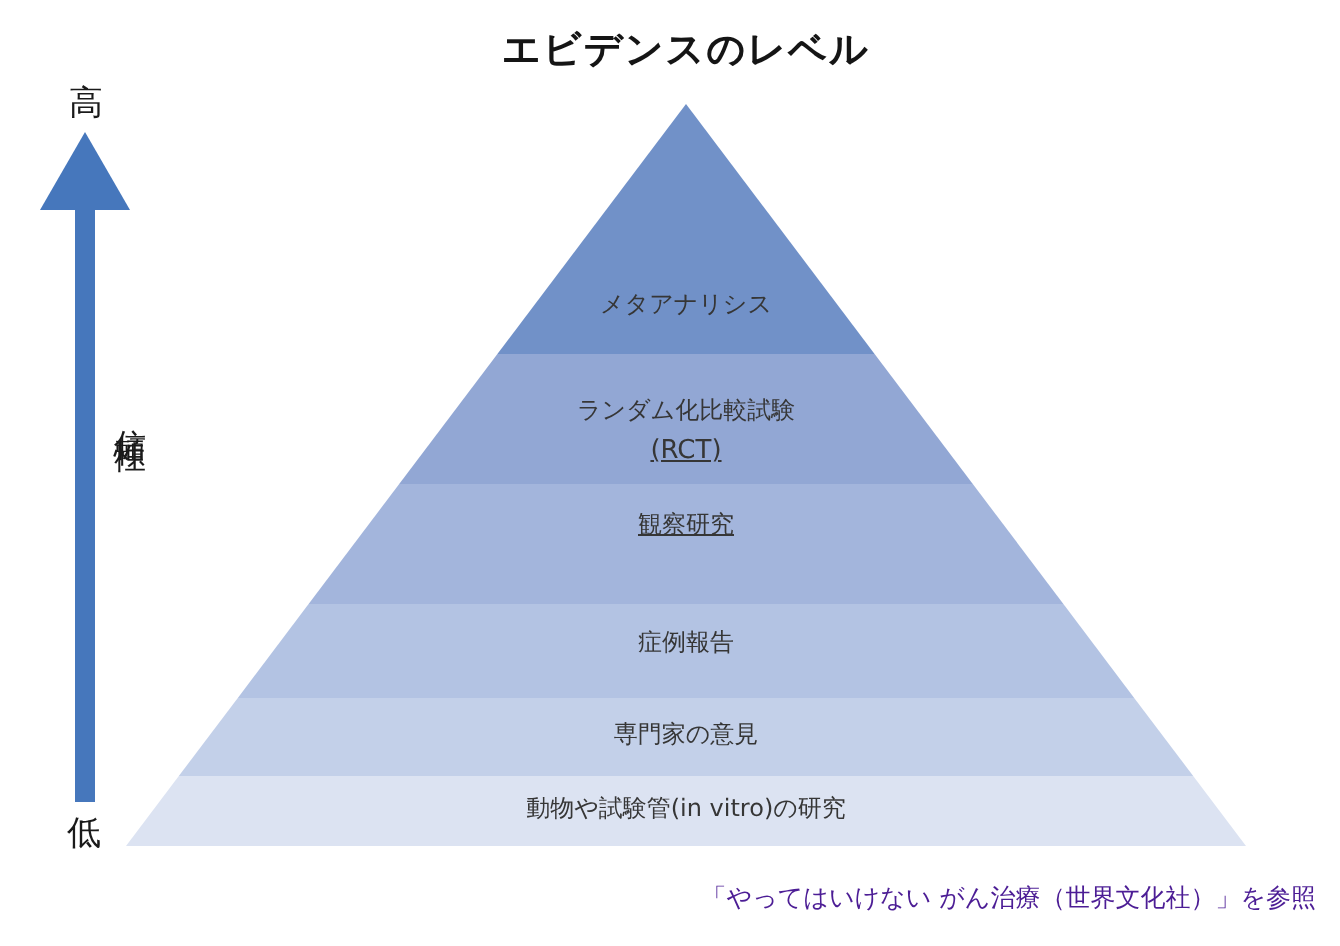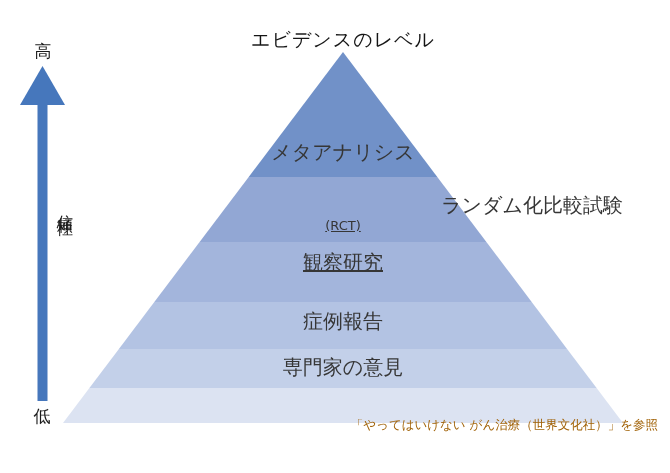--- a/index.html
+++ b/index.html
@@ -6,50 +6,49 @@
   .canvas{
     position:relative;
     width:670px;height:473px;
     background:#ffffff;
     overflow:hidden;
     font-family:"DejaVu Sans","Liberation Sans",sans-serif;
   }
   .title{
     position:absolute;left:63px;top:12px;width:560px;
     text-align:center;
-    font-size:19px;font-weight:normal;color:#151515;
+    font-size:19px;font-weight:bold;color:#151515;
     letter-spacing:1px;
-    margin-top:15px;
   }
   .layer-svg{position:absolute;left:0;top:0;width:670px;height:473px;}
   .axis-label{
     position:absolute;
     font-family:"DejaVu Serif","Liberation Serif",serif;
     color:#1a1a1a;text-align:center;
   }
   .axis-high{left:28px;top:40px;width:30px;font-size:17px;}
   .axis-low{left:27px;top:405px;width:30px;font-size:17px;}
   .axis-name{
     left:54px;top:202px;width:22px;
     writing-mode:vertical-rl;text-orientation:upright;
     font-size:16px;letter-spacing:3px;line-height:22px;
   }
   .lvl-label{
     position:absolute;left:63px;width:560px;
     text-align:center;color:#363636;
-    font-size:20px;line-height:20px;
+    font-size:12px;line-height:20px;
   }
   .lvl-sub{
     position:absolute;left:63px;width:560px;
     text-align:center;color:#363636;
     font-size:13px;line-height:17px;
   }
   .footnote{
-    position:absolute;right:12px;top:417px;
-    font-size:12.5px;color:#a16207;
+    position:absolute;right:12px;top:441px;
+    font-size:12.5px;color:#4c1d95;
   }
 </style>
 </head>
 <body>
 
 <div class="canvas">
 
   <div class="title">エビデンスのレベル</div>
 
   <svg class="layer-svg" viewBox="0 0 670 473" xmlns="http://www.w3.org/2000/svg">
@@ -68,25 +67,26 @@
       <polygon points="89.4,388 596.6,388 623,423 63,423" fill="#dce3f2"></polygon>
     </g>
   </svg>
 
   <div class="axis-label axis-high">高</div>
   <div class="axis-label axis-name">信頼性</div>
   <div class="axis-label axis-low">低</div>
 
   <div class="lvl-label" style="top:142px;">メタアナリシス</div>
 
-  <div class="lvl-label" style="top:195px;text-align:right;">ランダム化比較試験</div>
+  <div class="lvl-label" style="top:195px;">ランダム化比較試験</div>
   <div class="lvl-sub" style="top:217px;text-decoration:underline;">(RCT)</div>
 
   <div class="lvl-label" style="top:252px;text-decoration:underline;">観察研究</div>
 
   <div class="lvl-label" style="top:357px;">専門家の意見</div>
 
   <div class="lvl-label" style="top:311px;">症例報告</div>
 
+  <div class="lvl-label" style="top:394px;">動物や試験管(in vitro)の研究</div>
 
   <div class="footnote">「やってはいけない がん治療（世界文化社）」を参照</div>
 
 </div>
 
 </body></html>

